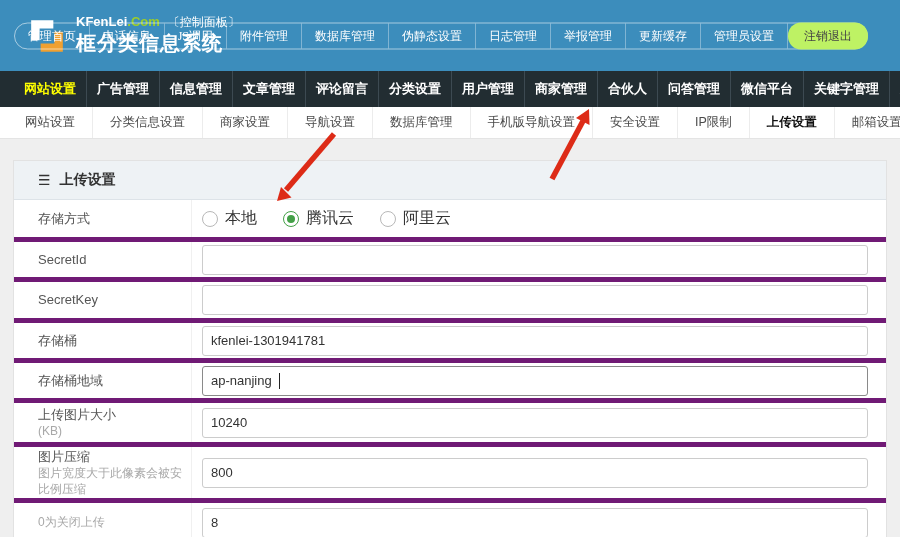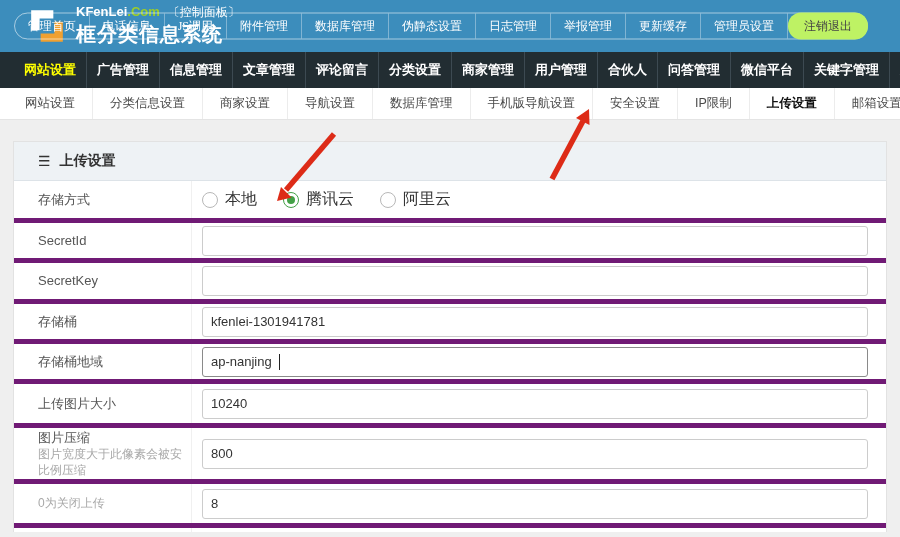--- a/index.html
+++ b/index.html
@@ -1,20 +1,20 @@
 <!DOCTYPE html>
 <html><head>
 <meta charset="utf-8">
 <style>
   * { margin:0; padding:0; box-sizing:border-box; }
   html,body { width:900px; height:537px; overflow:hidden; }
   body { font-family:"Liberation Sans","DejaVu Sans",sans-serif; position:relative; background:#efefef; }
 
   
-  .topbar { height:52px; background:#3c8dbc; display:flex; align-items:center; padding-left:28px; position:relative; }
+  .topbar { height:71px; background:#3c8dbc; display:flex; align-items:center; padding-left:28px; position:relative; }
   .logo-svg { width:38px; height:38px; margin-right:10px; flex:0 0 auto; }
   .brand-l1 { font-size:13px; font-weight:bold; color:#fff; line-height:1.25; }
   .brand-l1 .domain { color:#9ccd2a; }
   .brand-l1 .tag { font-weight:normal; font-size:12px; margin-left:8px; color:#fff; }
   .brand-l2 { font-size:20px; font-weight:bold; color:#fff; letter-spacing:1px; }
   .topnav { position:absolute; right:32px; top:50%; transform:translateY(-50%);
             display:flex; align-items:center; border:1px solid rgba(255,255,255,.55);
             border-radius:14px; height:27px; }
   .tn-item { padding:0 13px; font-size:12px; color:#fff; line-height:25px;
              border-right:1px solid rgba(255,255,255,.35); cursor:pointer; white-space:nowrap;font-family:Liberation Serif, serif; }
@@ -94,22 +94,22 @@
   </nav>
 </header>
 
 <nav class="mainnav" id="mainnav">
     <span class="mn-item active">网站设置</span>
     <span class="mn-item">广告管理</span>
     <span class="mn-item">信息管理</span>
     <span class="mn-item">文章管理</span>
     <span class="mn-item">评论留言</span>
     <span class="mn-item">分类设置</span>
+    <span class="mn-item">用户管理</span>
     <span class="mn-item">商家管理</span>
-    <span class="mn-item">用户管理</span>
     <span class="mn-item">合伙人</span>
     <span class="mn-item">问答管理</span>
     <span class="mn-item">微信平台</span>
     <span class="mn-item">关键字管理</span>
     <span class="mn-item">短信接口</span>
   </nav>
 
 <nav class="subnav" id="subnav">
     <span class="sn-item">网站设置</span>
     <span class="sn-item">分类信息设置</span>
@@ -183,20 +183,21 @@
         </div>
       <div class="fvalue">
         <input class="txt focused" type="text" value="ap-nanjing" style="">
         <span class="caret"></span>
       </div>
     </div>
 
     <div class="frow h44">
       <div class="flabel">
         <div class="main">上传图片大小</div>
+        <div class="sub">(KB)</div>
       </div>
       <div class="fvalue">
           <input class="txt" type="text" value="10240" style="">
         </div>
     </div>
 
     <div class="frow h56">
       <div class="flabel">
         <div class="main">图片压缩</div>
         <div class="sub">图片宽度大于此像素会被安比例压缩</div>

